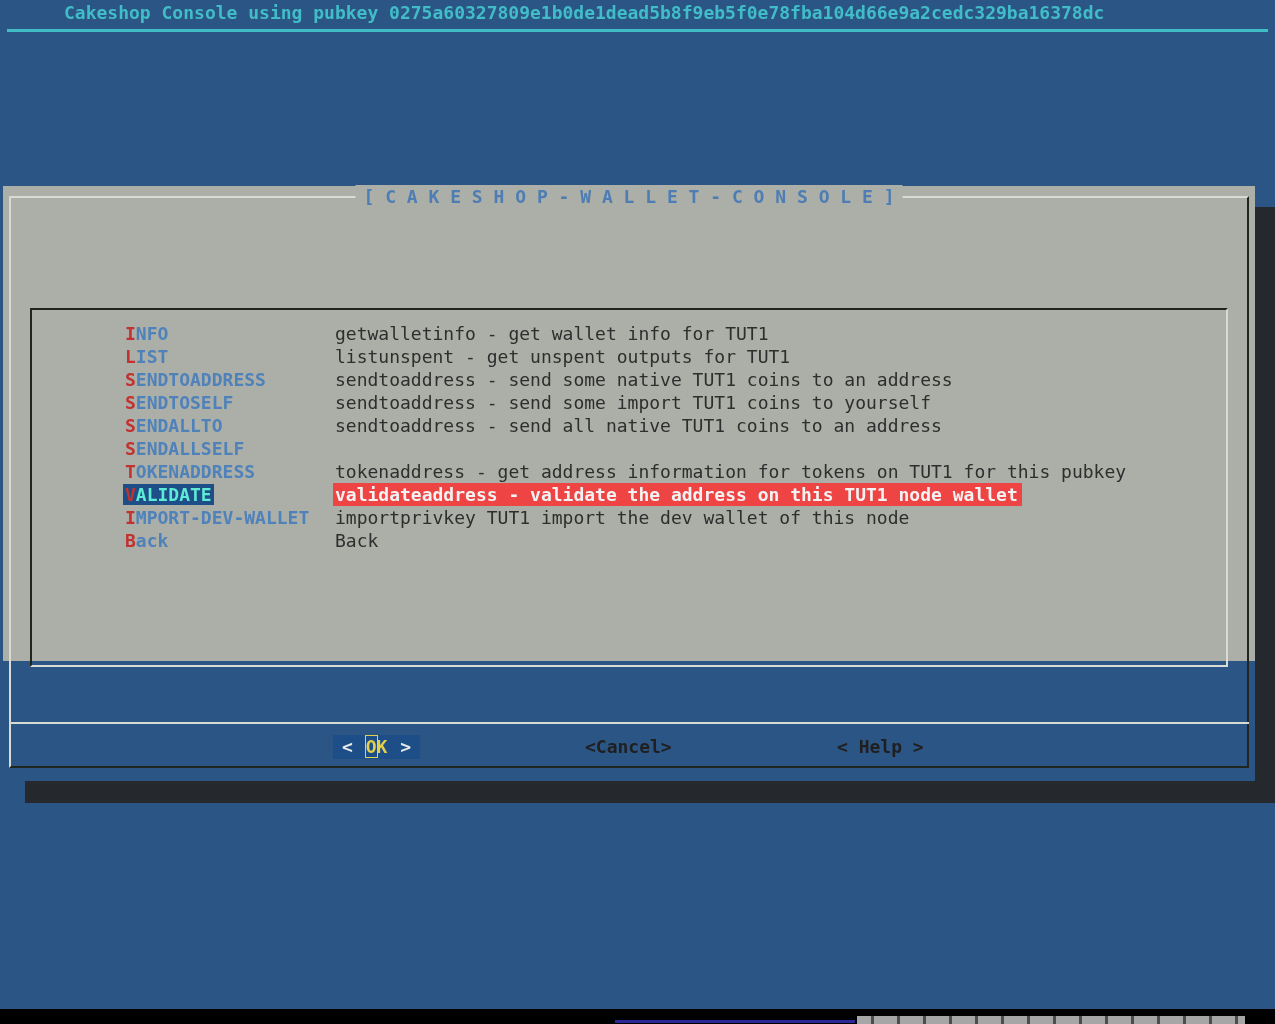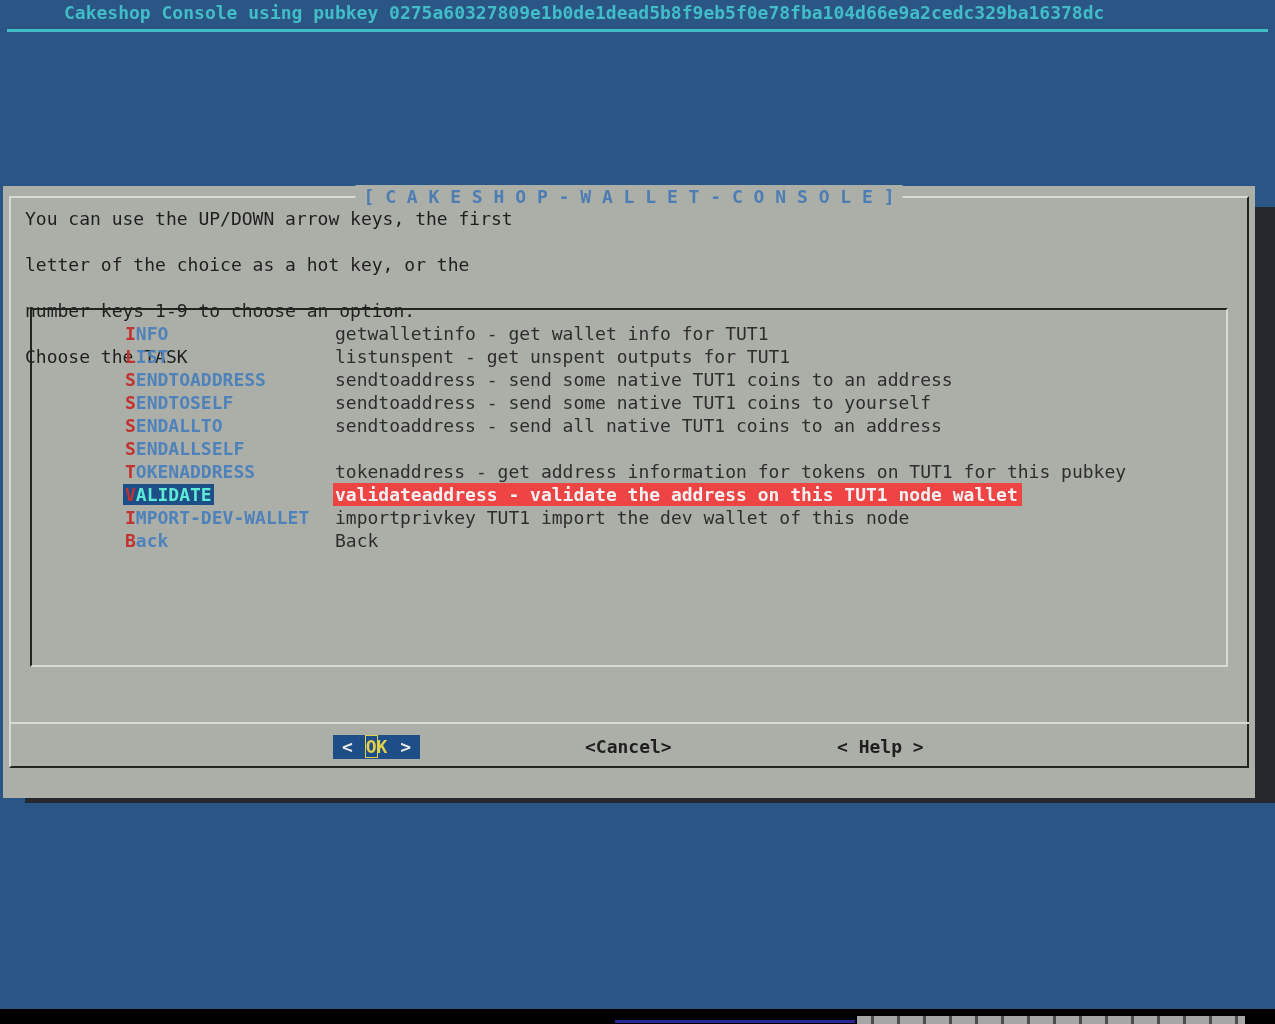--- a/index.html
+++ b/index.html
@@ -16,21 +16,21 @@
   }
   .backtitle-hline{
     position:absolute;left:7px;top:29px;width:1261px;height:3px;
     background:#41bdc8;
   }
   
   .shadow-right{position:absolute;left:1255px;top:207px;width:20px;height:596px;background:#25282d;}
   .shadow-bottom{position:absolute;left:25px;top:781px;width:1250px;height:22px;background:#25282d;}
   
   .dialog{
-    position:absolute;left:3px;top:186px;width:1252px;height:612px;
+    position:absolute;left:3px;top:186px;width:1252px;height:475px;
     background:#abafa7;
   }
   .dialog-frame{
     position:absolute;left:6px;top:10px;width:1236px;height:568px;
     border-top:2px solid #d7dbd3;border-left:2px solid #d7dbd3;
     border-right:2px solid #20251f;border-bottom:2px solid #20251f;
   }
   .dialog-title{
     position:absolute;top:-1px;left:50%;transform:translateX(-50%);
     background:#abafa7;padding:0 8px;
@@ -87,45 +87,41 @@
 <div class="backtitle">Cakeshop Console using pubkey 0275a60327809e1b0de1dead5b8f9eb5f0e78fba104d66e9a2cedc329ba16378dc</div>
 <div class="backtitle-hline"></div>
 
 <div class="shadow-right"></div>
 <div class="shadow-bottom"></div>
 
 <div class="dialog">
   <div class="dialog-frame"></div>
   <div class="dialog-title">[ C A K E S H O P - W A L L E T - C O N S O L E ]</div>
 
-  <div class="instructions"><span>You can use the UP/DOWN arrow keys, the first</span><br>
-<span>letter of the choice as a hot key, or the</span><br>
-<span>number keys 1-9 to choose an option.</span><br>
-<span>Choose the TASK</span></div>
 
   <div class="menu-box">
 
     <div class="menu-row">
       <span class="tag"><span class="tag-inner"><span class="hot">I</span><span class="rest">NFO</span></span></span>
       <span class="desc"><span class="desc-inner">getwalletinfo - get wallet info for TUT1</span></span>
     </div>
 
     <div class="menu-row">
       <span class="tag"><span class="tag-inner"><span class="hot">L</span><span class="rest">IST</span></span></span>
       <span class="desc"><span class="desc-inner">listunspent - get unspent outputs for TUT1</span></span>
     </div>
 
     <div class="menu-row">
       <span class="tag"><span class="tag-inner"><span class="hot">S</span><span class="rest">ENDTOADDRESS</span></span></span>
       <span class="desc"><span class="desc-inner">sendtoaddress - send some native TUT1 coins to an address</span></span>
     </div>
 
     <div class="menu-row">
       <span class="tag"><span class="tag-inner"><span class="hot">S</span><span class="rest">ENDTOSELF</span></span></span>
-      <span class="desc"><span class="desc-inner">sendtoaddress - send some native TUT1 coins to yourself</span></span>
+      <span class="desc"><span class="desc-inner">sendtoaddress - send some import TUT1 coins to yourself</span></span>
     </div>
 
     <div class="menu-row">
       <span class="tag"><span class="tag-inner"><span class="hot">S</span><span class="rest">ENDALLTO</span></span></span>
       <span class="desc"><span class="desc-inner">sendtoaddress - send all native TUT1 coins to an address</span></span>
     </div>
 
     <div class="menu-row">
       <span class="tag"><span class="tag-inner"><span class="hot">S</span><span class="rest">ENDALLSELF</span></span></span>
     </div>

